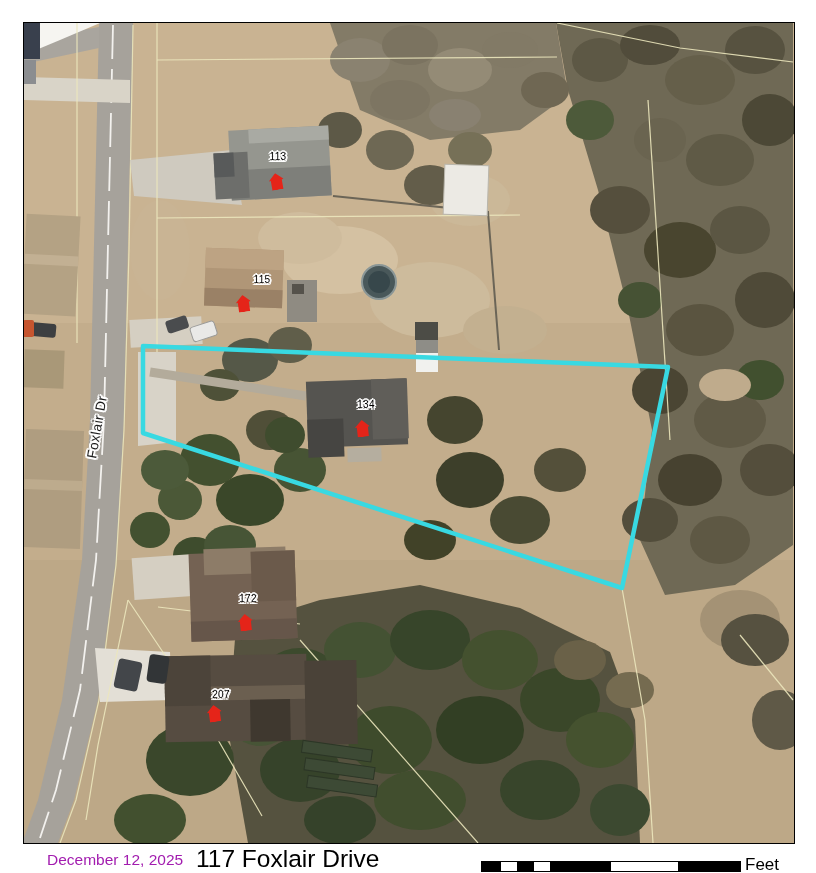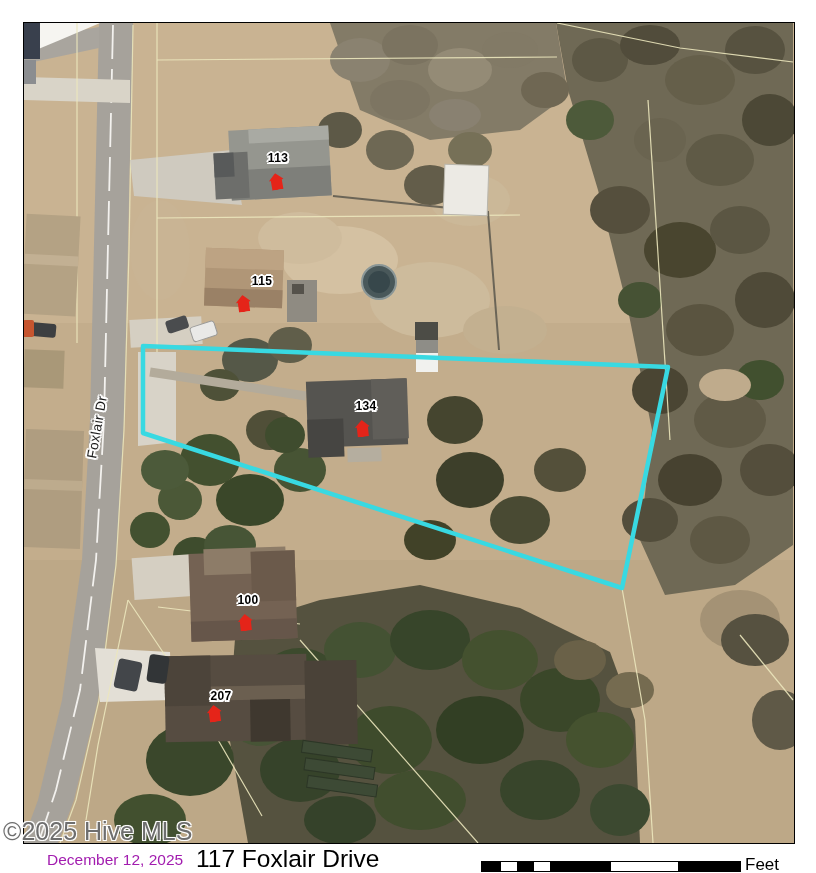--- a/index.html
+++ b/index.html
@@ -12,21 +12,21 @@
     border:1.5px solid #000;background:#c3ad8c;overflow:hidden;
   }
   .map-frame svg{position:absolute;left:0;top:0;display:block;}
   .overlay{position:absolute;left:0;top:0;width:816px;height:873px;pointer-events:none;}
   .halo{
     text-shadow:-1.5px -1.5px 0 #fff,1.5px -1.5px 0 #fff,-1.5px 1.5px 0 #fff,1.5px 1.5px 0 #fff,
                  0 -2px 0 #fff,0 2px 0 #fff,-2px 0 0 #fff,2px 0 0 #fff;
   }
   .house-label{
     position:absolute;transform:translateX(-50%);
-    font-size:12px;font-weight:bold;color:#000;letter-spacing:.3px;white-space:nowrap;
+    font-size:10px;font-weight:normal;color:#000;letter-spacing:.3px;white-space:nowrap;
   }
   .house-marker{
     position:absolute;width:15px;height:17px;background:#e52419;
     clip-path:polygon(50% 0%,100% 42%,87% 42%,87% 100%,13% 100%,13% 42%,0% 42%);
   }
   .road-label{
     position:absolute;left:97px;top:427px;font-size:13.5px;color:#1a1a1a;white-space:nowrap;
     transform:translate(-50%,-50%) rotate(-80deg);letter-spacing:.5px;
   }
   .watermark{
@@ -262,29 +262,28 @@
 <div class="overlay">
   <div class="house-label halo" style="left:278px;top:151px">113</div>
   <div class="house-marker" style="left:269px;top:173px;transform:rotate(-10deg)"></div>
 
   <div class="house-label halo" style="left:262px;top:274px">115</div>
   <div class="house-marker" style="left:236px;top:295px;transform:rotate(-8deg)"></div>
 
   <div class="house-label halo" style="left:366px;top:399px">134</div>
   <div class="house-marker" style="left:355px;top:420px;transform:rotate(-6deg)"></div>
 
-  <div class="house-label halo" style="left:248px;top:593px">100</div>
+  <div class="house-label halo" style="left:248px;top:593px">172</div>
   <div class="house-marker" style="left:238px;top:614px;transform:rotate(-6deg)"></div>
 
   <div class="house-label halo" style="left:221px;top:689px">207</div>
   <div class="house-marker" style="left:207px;top:705px;transform:rotate(-8deg)"></div>
 
   <div class="road-label halo">Foxlair Dr</div>
 
-  <div class="watermark">©2025 Hive MLS</div>
 </div>
 
 <div class="footer-date">December 12, 2025</div>
 <div class="footer-title">117 Foxlair Drive</div>
 
 <div class="scale-bar">
   <div class="seg b" style="width:19px"></div>
   <div class="seg w" style="width:16px"></div>
   <div class="seg b" style="width:17px"></div>
   <div class="seg w" style="width:16px"></div>

